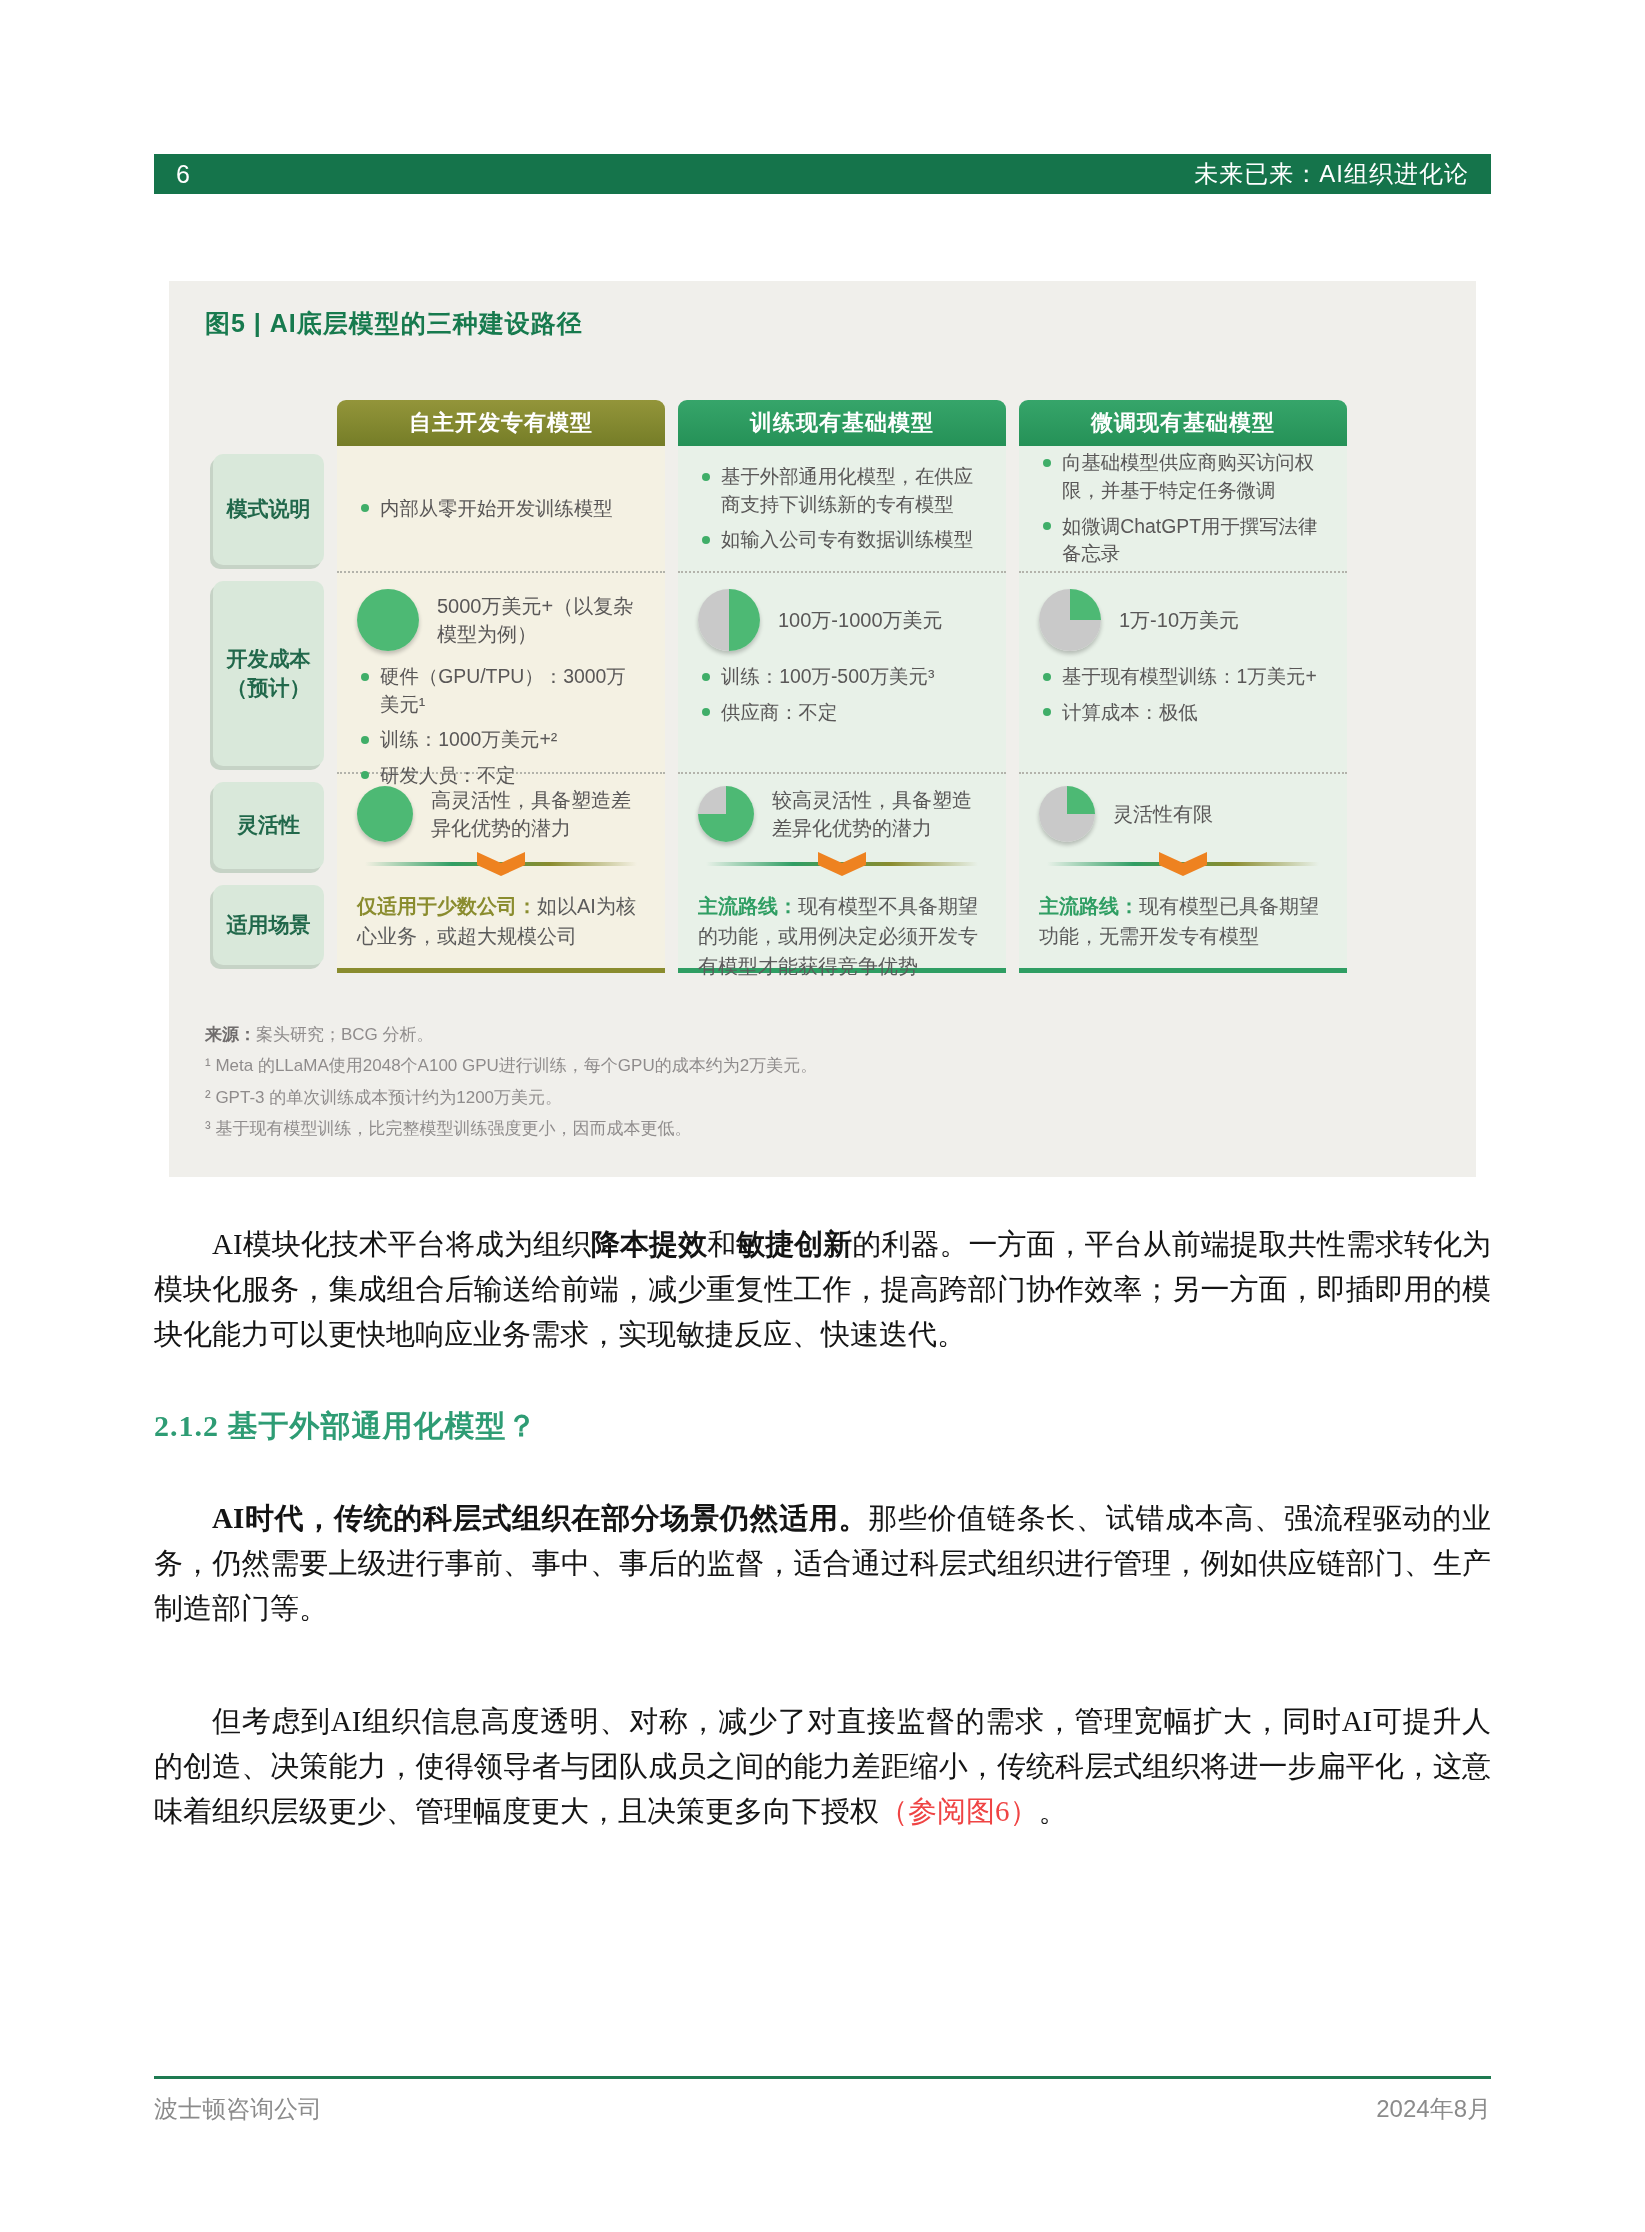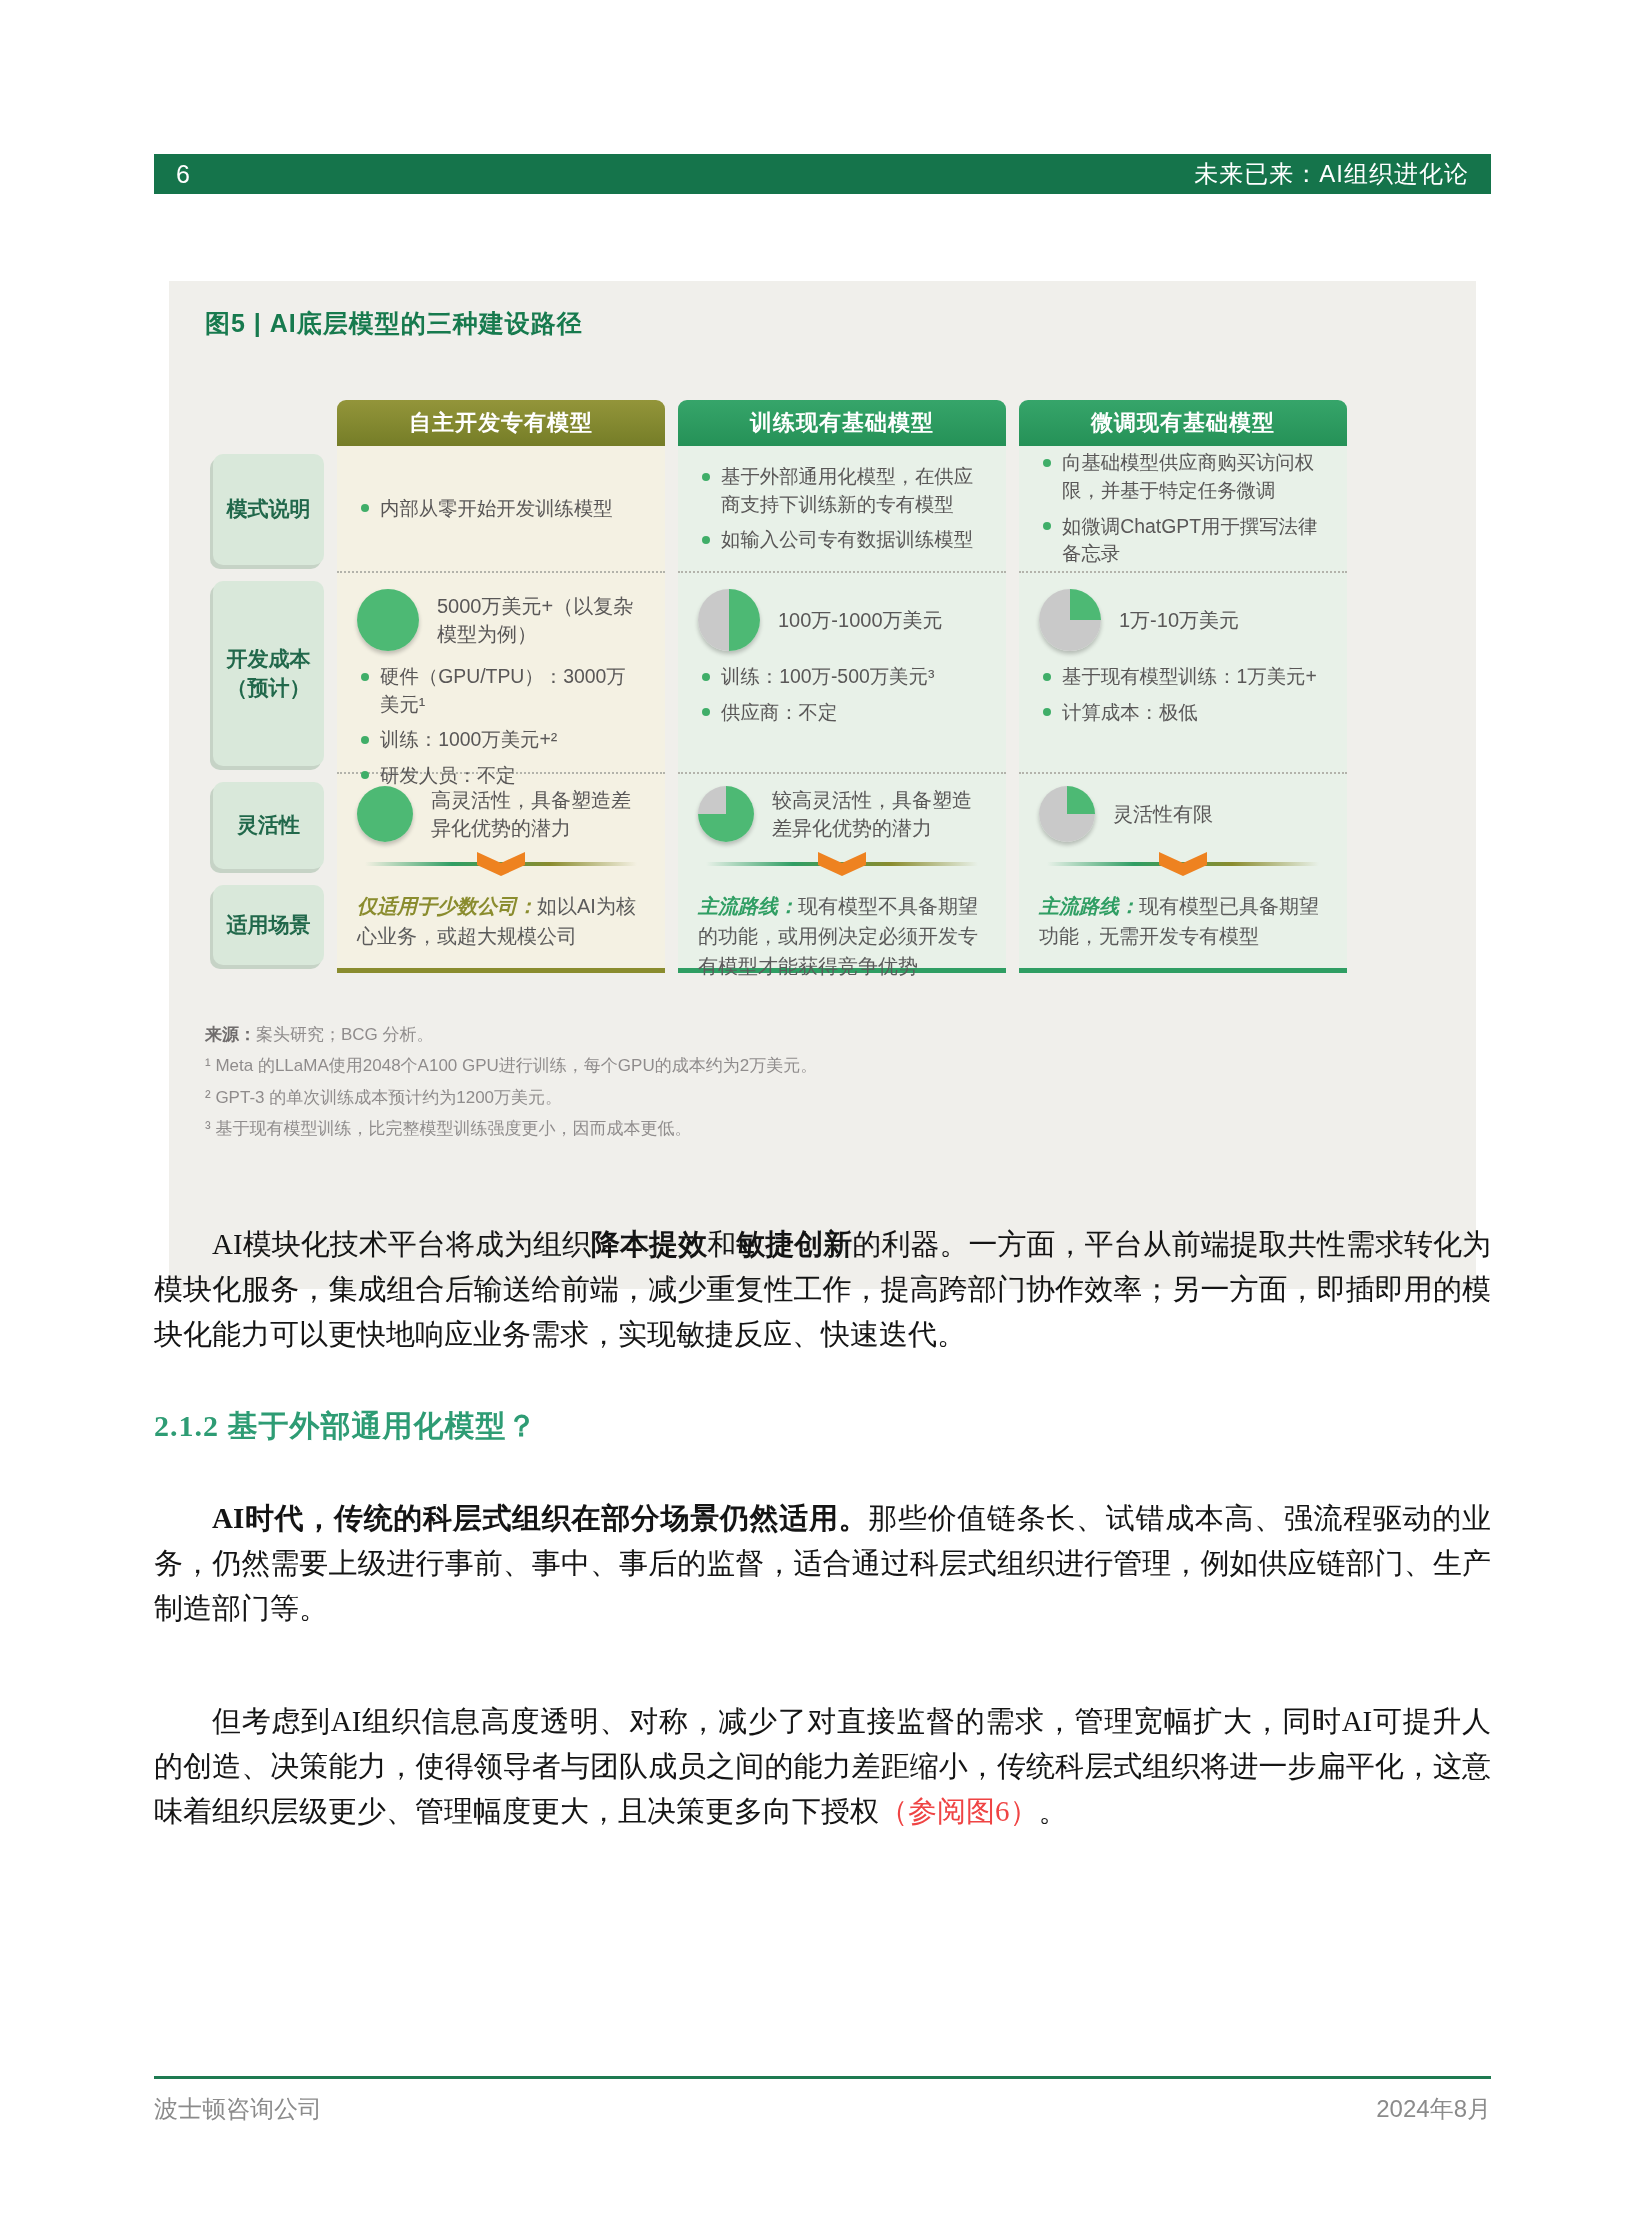--- a/index.html
+++ b/index.html
@@ -8,21 +8,21 @@
 
   
   .header-bar{position:absolute;left:154px;top:154px;width:1337px;height:40px;
     background:#15744b;color:#ffffff;display:flex;align-items:center;
     justify-content:space-between;padding:0 22px;box-sizing:border-box;
     font-size:24px;}
   .header-bar .pagenum{font-size:25px;}
   .header-bar .htitle{letter-spacing:1px;}
 
   
-  .fig-panel{position:absolute;left:169px;top:281px;width:1307px;height:1008px;
+  .fig-panel{position:absolute;left:169px;top:281px;width:1307px;height:896px;
     background:#f0efeb;box-sizing:border-box;}
   .fig-title{margin:26px 0 0 36px;font-size:25px;font-weight:bold;color:#177a4e;letter-spacing:1px;}
 
   .fig-table{display:grid;grid-template-columns:111px 328px 328px 328px;column-gap:13px;
     grid-template-rows:46px 127px 201px 103px 96px;row-gap:0;margin:60px 0 0 44px;}
 
   .lbl{grid-column:1;background:#d9e8da;border-radius:10px;display:flex;align-items:center;
     justify-content:center;color:#21684b;font-weight:bold;font-size:21px;text-align:center;
     margin:8px 0;white-space:pre-line;line-height:1.35;box-shadow:-3px 4px 0 rgba(90,140,105,.28);}
   .lbl.r1{grid-row:2}.lbl.r2{grid-row:3}.lbl.r3{grid-row:4}.lbl.r4{grid-row:5}
@@ -55,21 +55,21 @@
   .row2 .blt{margin-top:12px;}
   .row3 .flexline{margin-top:12px;}
 
   .chev-sep{position:relative;height:26px;margin-top:auto;}
   .chev-sep .gline{position:absolute;left:8px;right:8px;top:11px;height:4px;
     background:linear-gradient(90deg,rgba(77,185,116,0),#2f9e63 32%,#8a8c2e 68%,rgba(138,140,46,0));}
   .chev-sep svg{position:absolute;left:50%;top:1px;transform:translateX(-50%);width:48px;height:24px;}
   .chev-sep polygon{fill:#ee8220;}
 
   .scen{margin:0;font-size:20px;line-height:1.5;color:#5b5b5b;}
-  .accent{font-weight:bold;font-style:italic;}
+  .accent{font-weight:bold;}
   .accent.olive{color:#8a8c2e;}
   .accent.green{color:#2f9e63;}
 
   .fig-notes{margin:46px 0 0 36px;font-size:17px;color:#8f8c8c;line-height:1.85;}
   .fig-notes .src-label{font-weight:bold;color:#6f6c6c;}
 
   
   .content{position:absolute;left:154px;top:1222px;width:1337px;
     font-family:"Liberation Serif","DejaVu Serif",serif;color:#141414;
     font-size:29px;line-height:45px;text-align:justify;}

